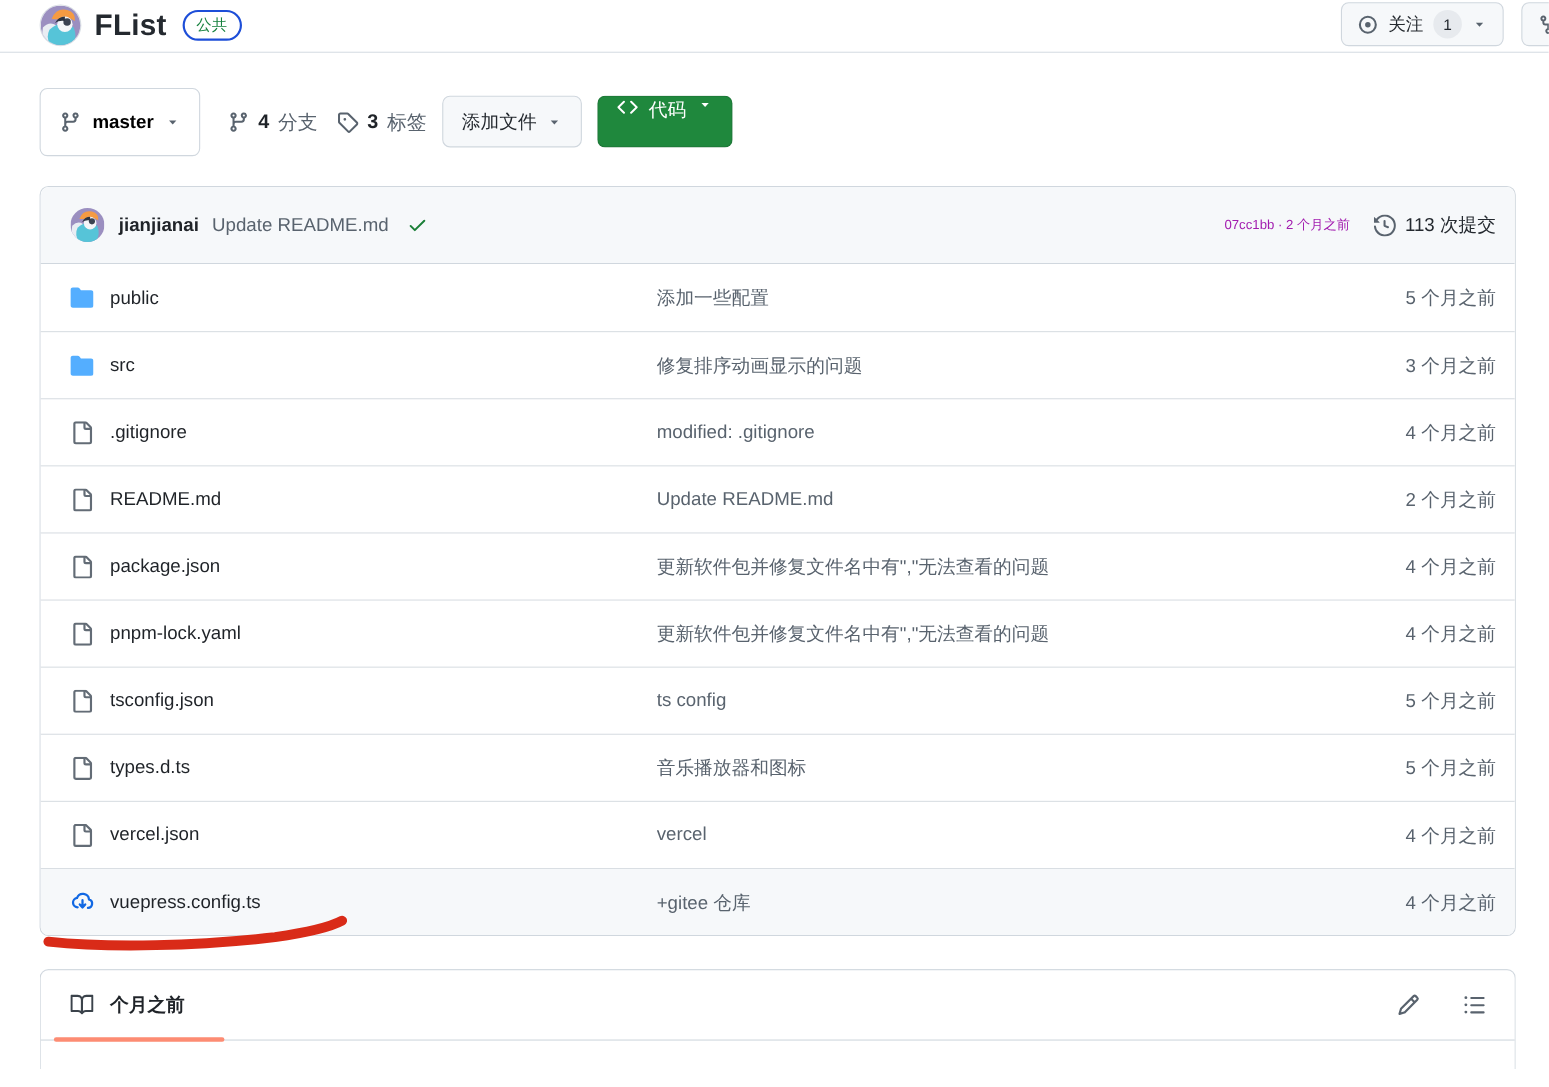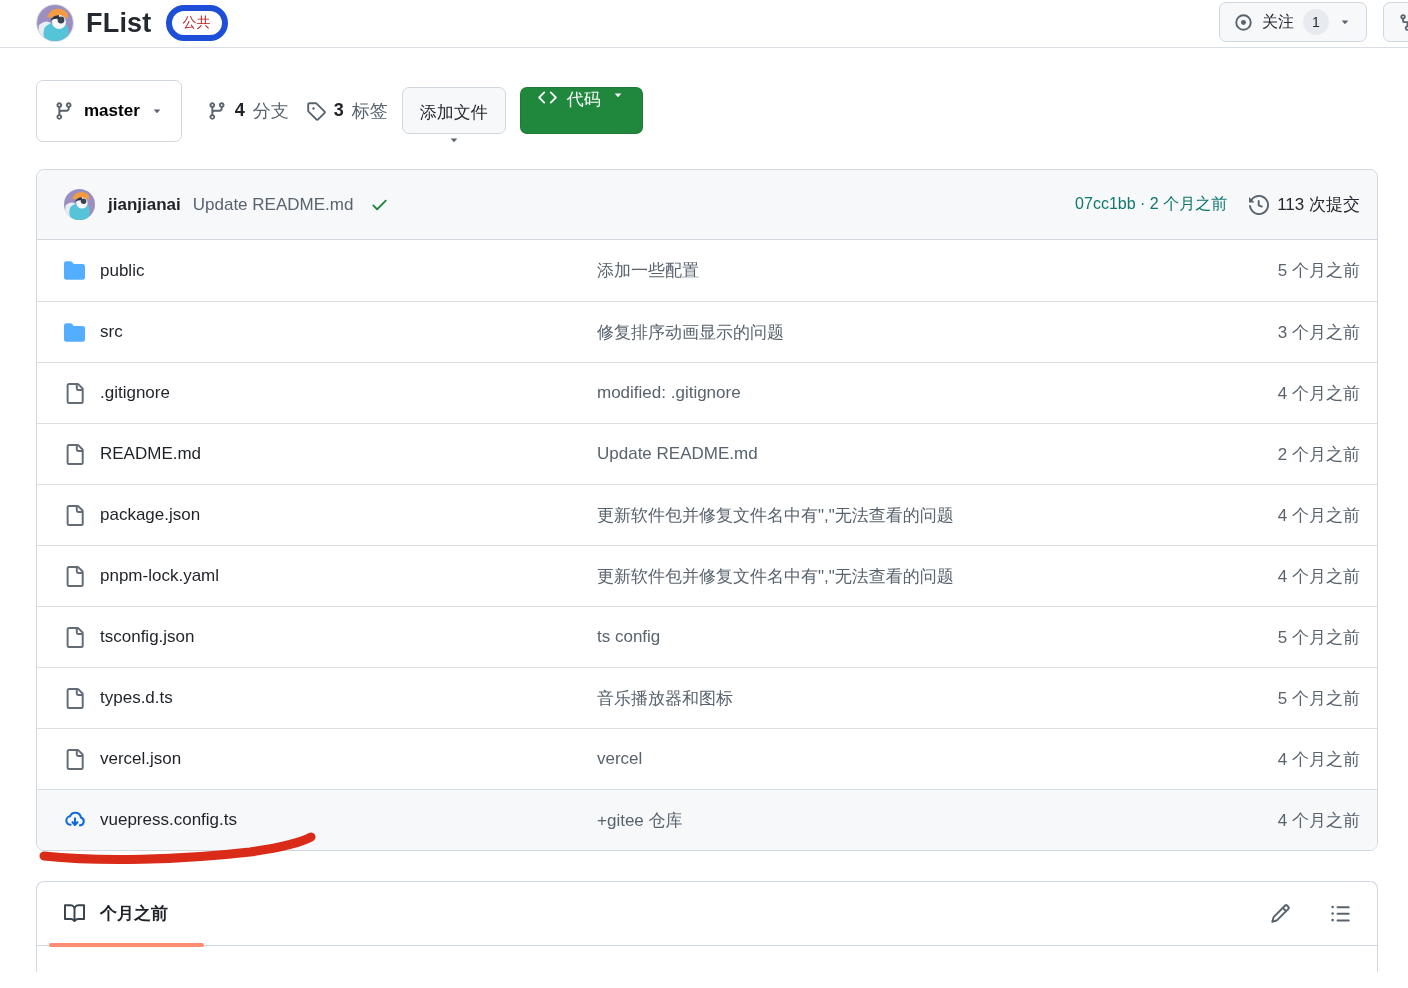--- a/index.html
+++ b/index.html
@@ -8,21 +8,21 @@
   a { text-decoration:none; color:inherit; }
   svg { display:block; }
 
   .page { position:relative; width:1408px; height:988px; }
 
   
   .repo-header { position:relative; height:48px; border-bottom:1px solid #d8dee4; }
   .repo-header-inner { display:flex; align-items:center; gap:12px; padding:2px 0 0 36px; height:44px; }
   .avatar { width:38px; height:38px; border-radius:50%; border:1px solid #d8dee4; overflow:hidden; flex:0 0 auto; }
   .repo-title { font-size:27px; font-weight:700; color:#24292f; letter-spacing:.2px; }
-  .visibility-badge { margin-left:2px; font-size:14px; color:#b91c1c; border:6px solid #1d4ed8;
+  .visibility-badge { margin-left:2px; font-size:14px; color:#15803d; border:2px solid #1d4ed8;
     border-radius:999px; padding:3px 11px; font-weight:500; }
   .header-actions { position:absolute; top:2px; right:41px; display:flex; }
   .btn-watch { display:flex; align-items:center; gap:9px; height:40px; padding:0 14px;
     background:#f6f8fa; border:1px solid #d0d7de; border-radius:7px; font-size:16px; color:#24292f; cursor:pointer; }
   .count-pill { background:#e7eaee; border-radius:999px; min-width:26px; height:26px; display:flex;
     align-items:center; justify-content:center; font-size:14px; padding:0 8px; }
   .btn-fork-partial { position:absolute; top:2px; left:1383px; width:60px; height:40px;
     background:#f6f8fa; border:1px solid #d0d7de; border-radius:7px; display:flex; align-items:center; padding-left:14px; }
 
   .content { width:1342px; margin-left:36px; }
@@ -34,36 +34,36 @@
   .branch-stats { display:flex; align-items:center; gap:8px; margin-left:25px; font-size:18px; color:#59636e; cursor:pointer; }
   .branch-stats b { color:#1f2328; font-weight:700; }
   .branch-stats + .branch-stats { margin-left:17px; }
   .search-box { margin-left:auto; width:336px; height:47px; border:1px solid #d0d7de; border-radius:7px;
     display:flex; align-items:center; padding:0 10px 0 13px; gap:9px; }
   .search-box input { border:none; outline:none; flex:1; font-size:17px; color:#1f2328;
     font-family:"Liberation Sans", sans-serif; background:transparent; }
   .search-box input::placeholder { color:#636c76; }
   .key-hint { width:24px; height:26px; border:1px solid #d0d7de; border-radius:5px; color:#59636e;
     font-size:14px; display:flex; align-items:center; justify-content:center; }
-  .btn-addfile { margin-left:14px; display:flex; align-items:center; gap:9px; height:47px; padding:13px 17px;
-    background:#f6f8fa; border:1px solid #d0d7de; border-radius:7px; font-size:17px; color:#24292f; cursor:pointer;flex-direction:column; }
+  .btn-addfile { margin-left:14px; display:flex; align-items:center; gap:9px; height:47px; padding:0 17px;
+    background:#f6f8fa; border:1px solid #d0d7de; border-radius:7px; font-size:17px; color:#24292f; cursor:pointer; }
   .btn-code { margin-left:14px; display:flex; align-items:flex-start; gap:10px; height:47px; padding:0 17px;
     background:#1f883d; border:1px solid rgba(27,31,36,.15); border-radius:7px; font-size:17px;
     color:#fff; font-weight:500; cursor:pointer; }
 
   
   .file-card { position:relative; margin-top:35px; border:1px solid #d0d7de; border-radius:8px; background:#fff; }
   .commit-bar { display:flex; align-items:center; height:70px; padding:0 17px; background:#f6f8fa;
     border-bottom:1px solid #d0d7de; border-radius:8px 8px 0 0; }
   .commit-avatar { width:31px; height:31px; border-radius:50%; overflow:hidden; margin-left:10px; flex:0 0 auto; }
   .commit-author { font-weight:700; font-size:17px; margin-left:13px; }
   .commit-msg { color:#59636e; font-size:17px; margin-left:12px; }
   .commit-check { margin-left:17px; display:flex; }
   .commit-meta { margin-left:auto; display:flex; align-items:center; gap:22px; }
-  .commit-sha-time { color:#0f766e; font-size:16px; }
+  .commit-sha-time { color:#a21caf; font-size:12px; }
   .commit-count { display:flex; align-items:center; gap:8px; font-size:17px; color:#24292f; }
 
   .file-row { display:flex; align-items:center; height:61px; padding:0 17px; font-size:17px; background:#fff; }
   .file-row + .file-row { border-top:1px solid #d9dee3; }
   .file-row.hl { background:#f6f8fa; border-radius:0 0 7px 7px; }
   .cell-name { flex:0 0 543px; display:flex; align-items:center; gap:15px; padding-left:10px; }
   .cell-name .label { color:#1f2328; cursor:pointer; }
   .icon-slot { width:21px; height:21px; display:flex; align-items:center; justify-content:center; }
   .cell-msg { flex:1; color:#59636e; overflow:hidden; white-space:nowrap; text-overflow:ellipsis; cursor:pointer; }
   .cell-time { flex:0 0 226px; text-align:right; color:#59636e; }

